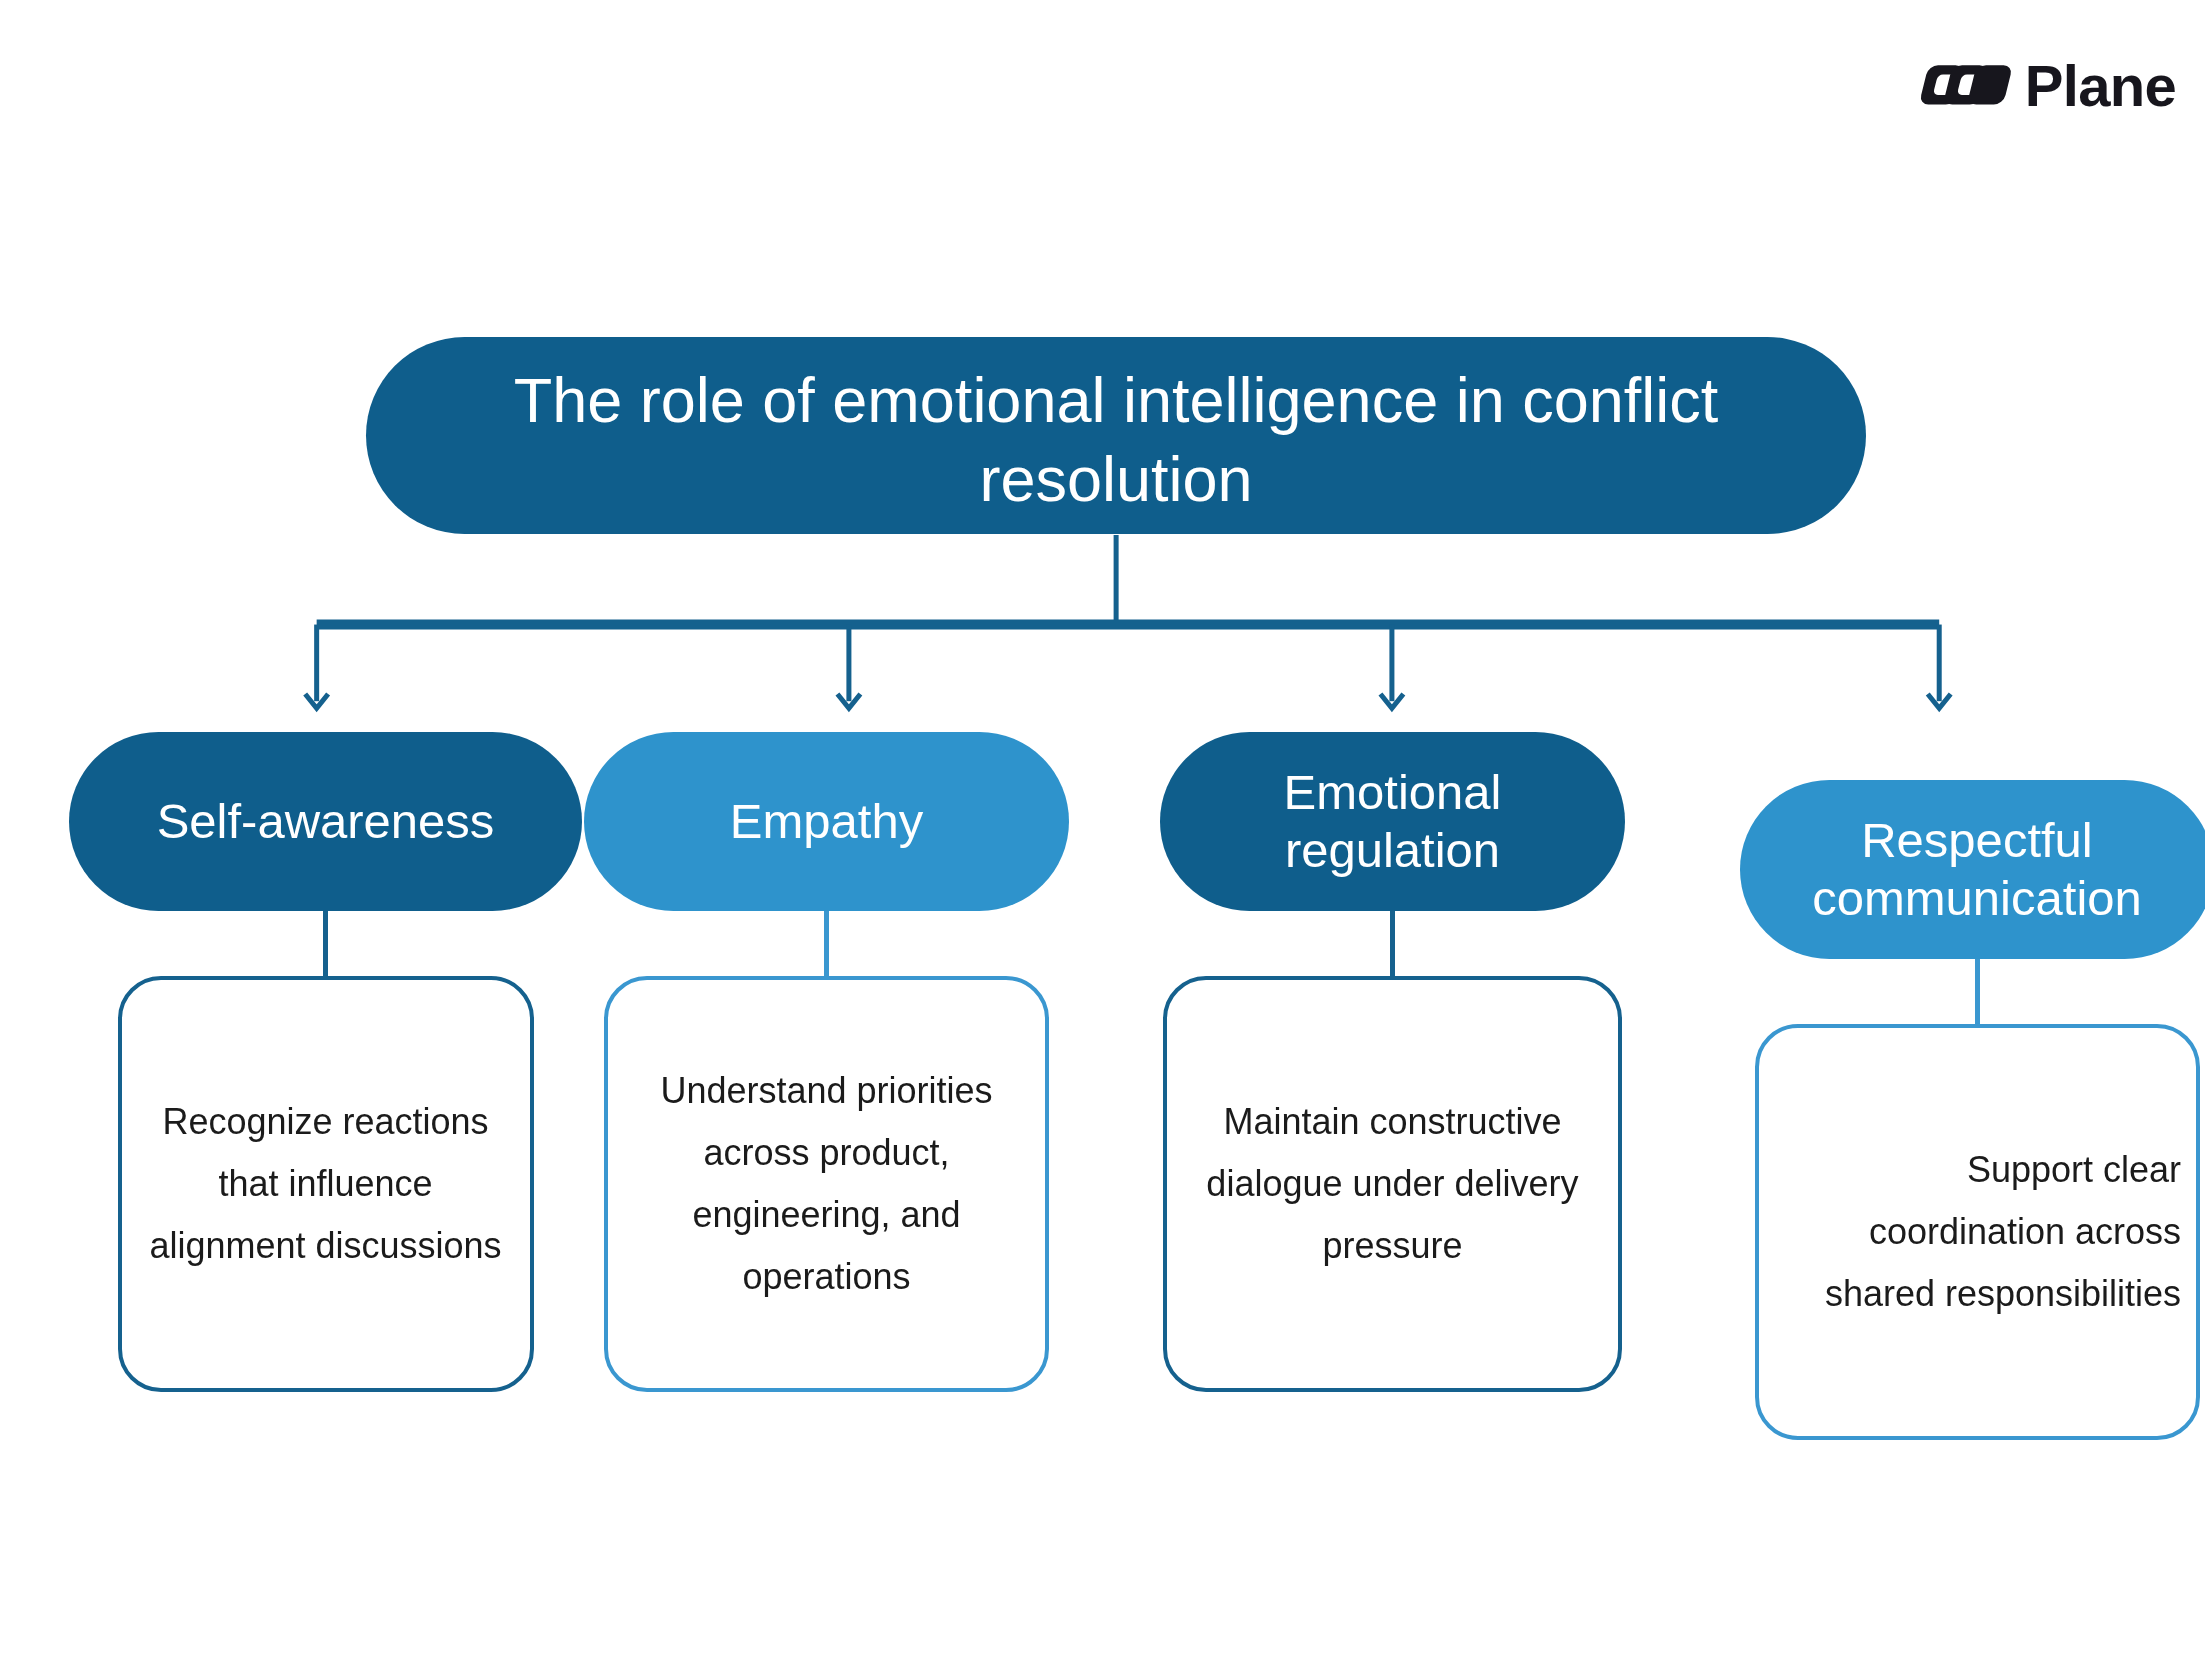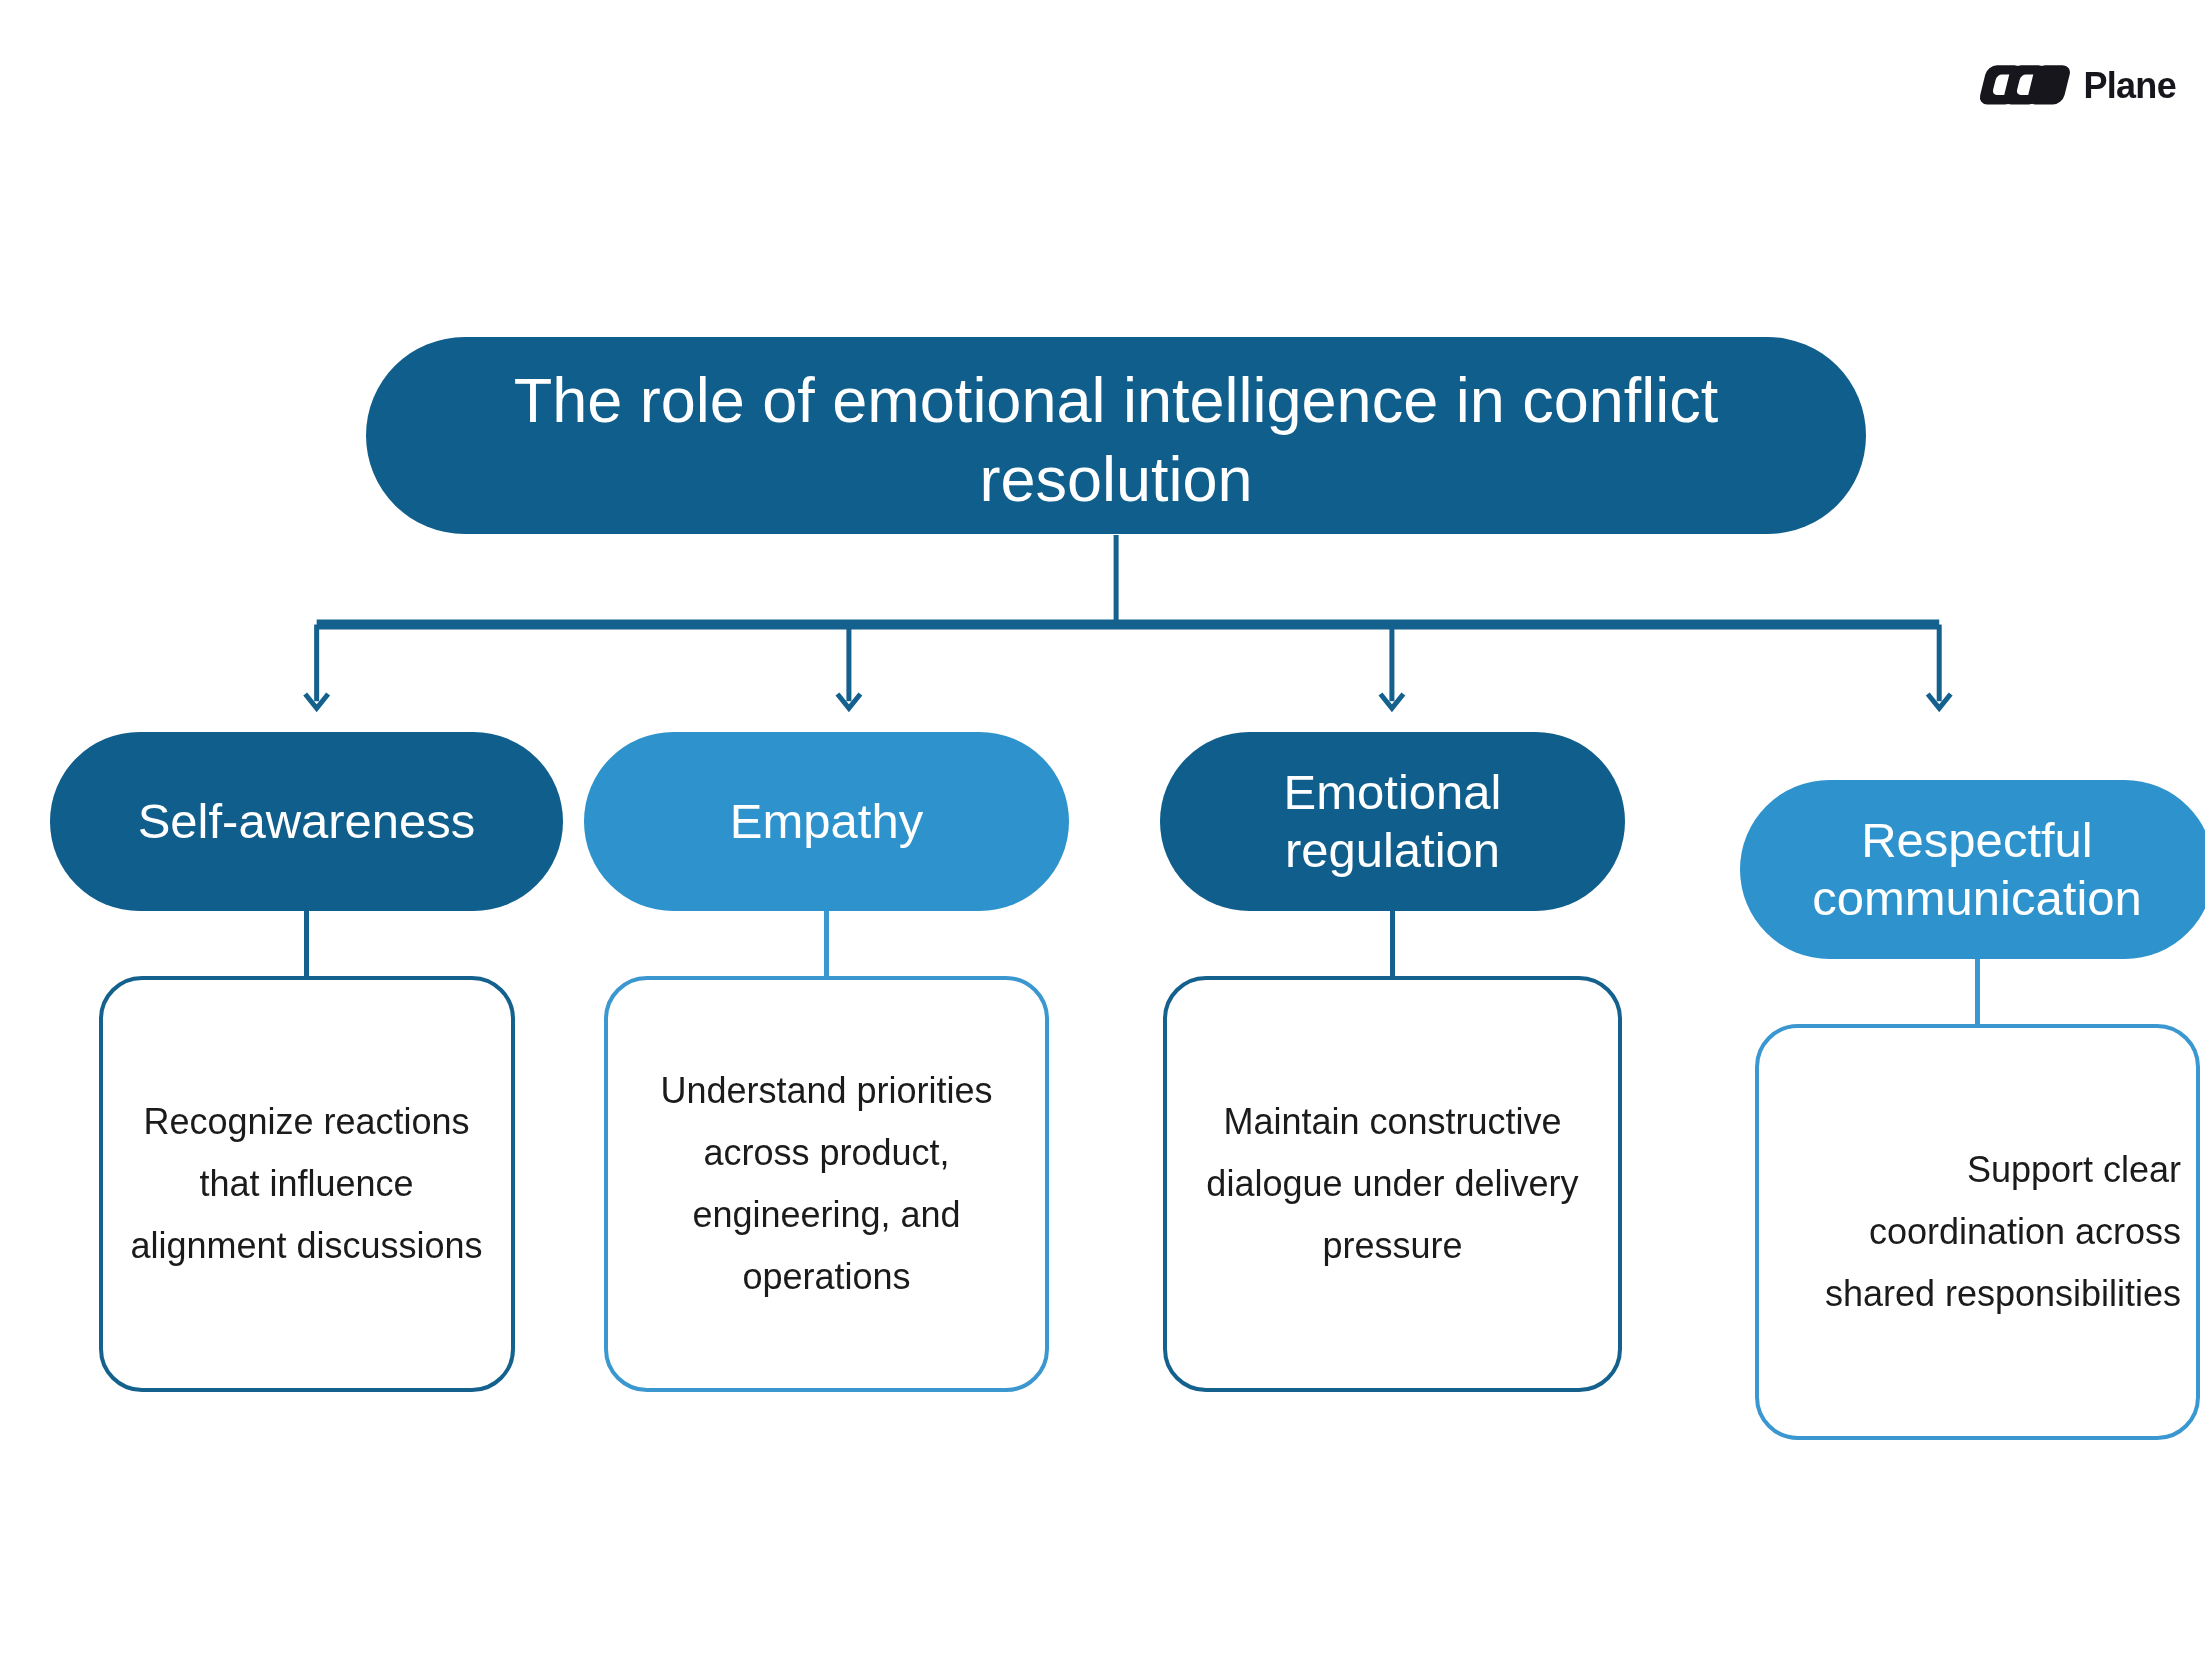--- a/index.html
+++ b/index.html
@@ -12,37 +12,37 @@
     --border-light:#3a97d0;
   }
   *{box-sizing:border-box;margin:0;padding:0;}
   html,body{background:#ffffff;}
   body{font-family:"Liberation Sans","DejaVu Sans",sans-serif;color:var(--ink);}
   .canvas{position:relative;width:2205px;height:1654px;background:#ffffff;overflow:hidden;}
 
   
   .logo{position:absolute;top:52px;right:29px;display:flex;align-items:center;gap:11.5px;}
   .logo svg{display:block;}
-  .logo .wordmark{font-size:36px;font-weight:700;letter-spacing:-0.7px;color:var(--logoink);}
+  .logo .wordmark{font-size:58px;font-weight:700;letter-spacing:-0.7px;color:var(--logoink);}
 
   
   .title-pill{
     position:absolute;left:366px;top:337px;width:1500px;height:197px;
     background:var(--dark);border-radius:101px;
     display:flex;align-items:center;justify-content:center;text-align:center;
   }
   .title-pill span{max-width:1364px;font-size:63px;line-height:1.25;color:#ffffff;margin-top:9px;}
 
   
   .connectors{position:absolute;left:0;top:535px;width:2205px;height:197px;}
   .connectors line,.connectors path,.connectors polyline{stroke:var(--line);fill:none;}
 
   
   .column{position:absolute;top:732px;display:flex;flex-direction:column;align-items:center;}
-  .col-0{left:50px;width:513px;}
+  .col-0{left:69px;width:513px;}
   .col-1{left:584px;width:485px;}
   .col-2{left:1160px;width:465px;}
   .col-3{left:1740px;width:474px;margin-top:48px;}
 
   .pill{
     width:100%;height:179px;border-radius:90px;
     display:flex;align-items:center;justify-content:center;text-align:center;
     color:#ffffff;font-size:49px;line-height:1.18;padding:0 29px;
   }
   .tone-dark .pill{background:var(--dark);}

